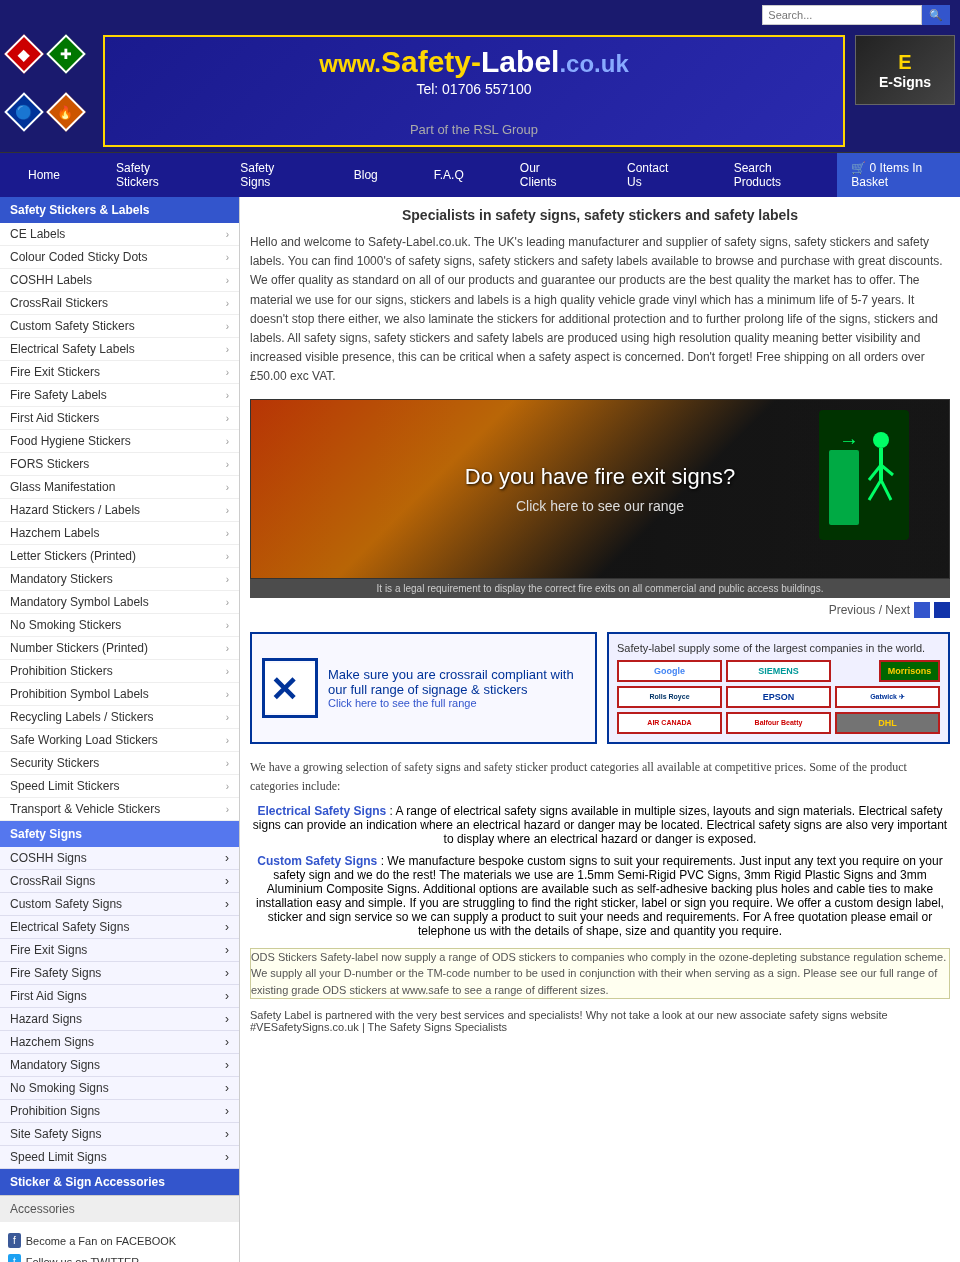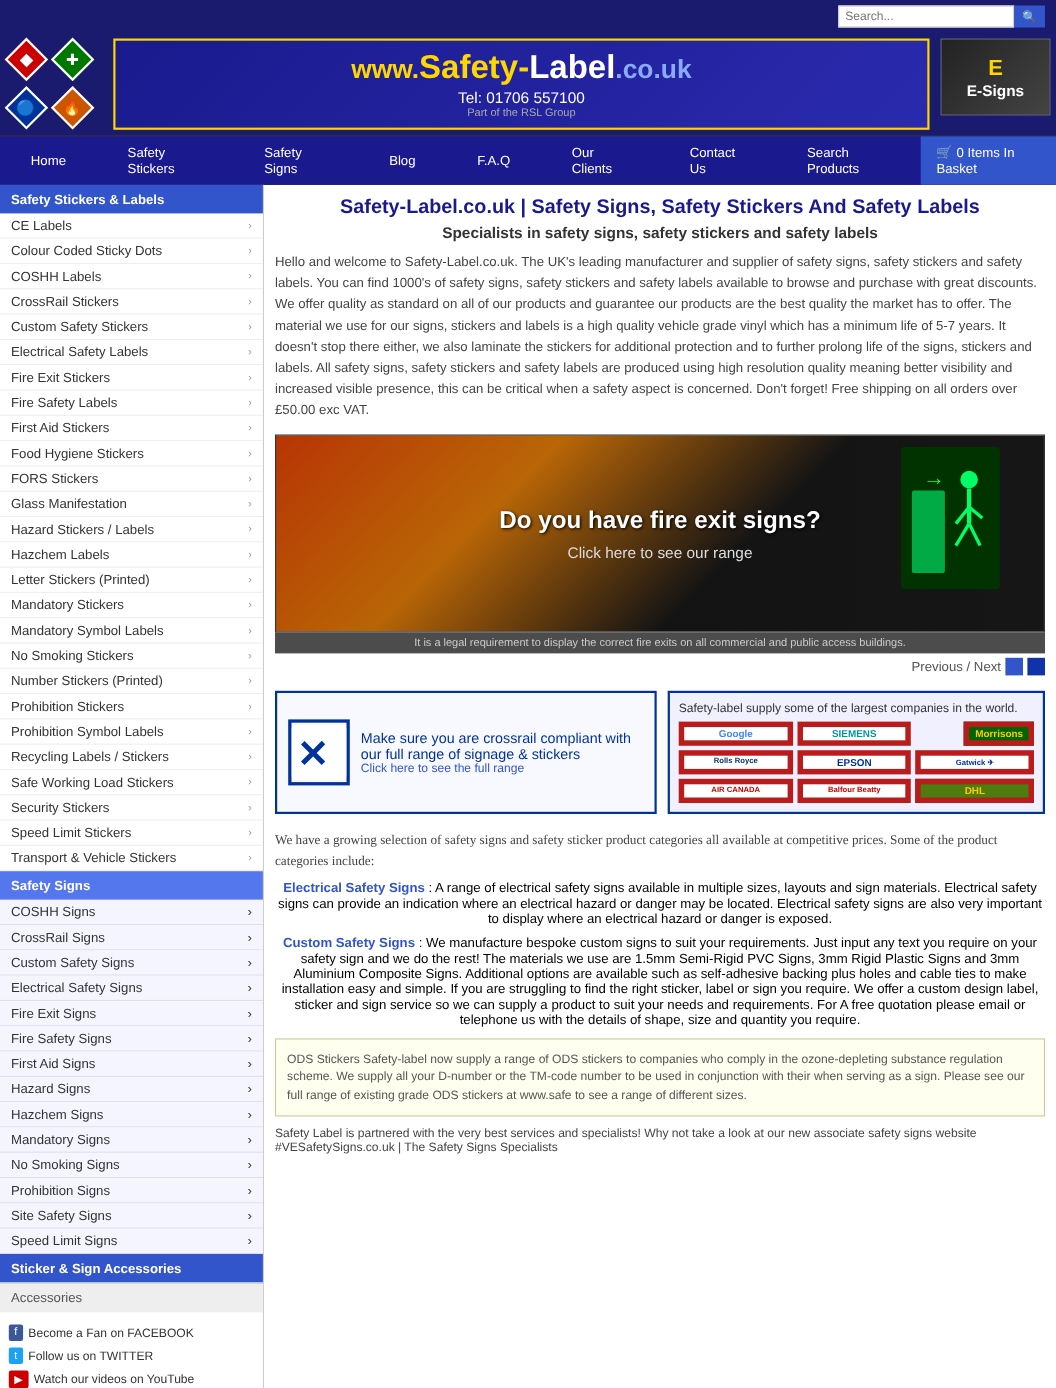--- a/index.html
+++ b/index.html
@@ -46,55 +46,55 @@
     
     .content { flex: 1; padding: 10px; overflow: hidden; }
     .page-title { color: #1a1a8e; font-size: 18px; font-weight: bold; text-align: center; margin-bottom: 4px; }
     .page-subtitle { color: #333; font-size: 14px; text-align: center; margin-bottom: 10px; font-weight: bold; }
     .intro-text { font-size: 12px; color: #444; line-height: 1.6; margin-bottom: 12px; }
     
     .banner-area { position: relative; width: 100%; margin-bottom: 10px; }
     .banner-main { width: 100%; height: 180px; background: linear-gradient(to right, #111, #222); display: flex; align-items: center; justify-content: center; border: 1px solid #333; position: relative; overflow: hidden; }
     .banner-fire { position: absolute; left: 0; top: 0; width: 100%; height: 100%; background: linear-gradient(135deg, #ff4400 0%, #ff8800 30%, #111 60%, #111 100%); opacity: 0.7; }
     .banner-text-area { position: relative; z-index: 2; text-align: center; padding: 20px; }
-    .banner-title { color: #fff; font-size: 22px; font-weight: bold; text-shadow: 1px 1px 3px #000; }
+    .banner-title { color: #fff; font-size: 22px; font-weight: normal; text-shadow: 1px 1px 3px #000; }
     .banner-sub { color: #ddd; font-size: 14px; margin-top: 8px; }
     .banner-figure { position: absolute; right: 40px; top: 10px; z-index: 2; }
     .banner-caption { background: rgba(0,0,0,0.7); color: #ccc; font-size: 10px; padding: 4px 8px; text-align: center; }
     .banner-nav { display: flex; justify-content: flex-end; align-items: center; padding: 4px 0; gap: 4px; }
     .banner-nav span { color: #555; font-size: 12px; }
     .banner-nav-btn { width: 16px; height: 16px; background: #3355cc; border: none; cursor: pointer; }
     .banner-nav-btn.active { background: #1133aa; }
     
     .promo-row { display: flex; gap: 10px; margin-bottom: 14px; }
     .promo-crossrail { flex: 1; border: 2px solid #003399; padding: 10px; display: flex; align-items: center; gap: 10px; background: #f8f8ff; }
     .crossrail-logo { font-size: 28px; color: #003399; font-weight: bold; border: 3px solid #003399; width: 60px; height: 60px; display: flex; align-items: center; justify-content: center; }
     .promo-crossrail-text { font-size: 12px; color: #333; }
     .promo-crossrail-text .promo-title { font-weight: normal; font-size: 13px; color: #003399; }
     .promo-crossrail-text .promo-link { color: #3355cc; font-size: 11px; }
     .promo-clients { flex: 1; border: 2px solid #003399; padding: 8px; background: #f0f0ff; }
     .promo-clients-title { font-size: 11px; color: #333; margin-bottom: 6px; }
     .clients-logos { display: grid; grid-template-columns: 1fr 1fr 1fr; gap: 4px; }
-    .client-logo { background: #fff; border: 5px solid #b91c1c; padding: 3px 5px; text-align: center; font-size: 9px; font-weight: bold; color: #333; height: 22px; display: flex; align-items: center; justify-content: center; }
+    .client-logo { background: #fff; border: 2px solid #b91c1c; padding: 3px 5px; text-align: center; font-size: 9px; font-weight: bold; color: #333; height: 22px; display: flex; align-items: center; justify-content: center; }
     .client-logo.google { color: #4285f4; }
     .client-logo.siemens { color: #009999; }
     .client-logo.morrisons { color: #ffcc00; background: #006600; margin-left: 44px; }
     .client-logo.rolls { color: #003366; font-size: 7px; }
     .client-logo.epson { color: #003399; }
     .client-logo.gatwick { font-size: 7px; color: #003399; }
     .client-logo.air-canada { color: #cc0000; font-size: 7px; }
     .client-logo.balfour { font-size: 7px; color: #cc0000; }
-    .client-logo.dhl { color: #ffcc00; background: #4d7c0f; }
+    .client-logo.dhl { color: #ffcc00; background: #737373; }
     
     .product-cats-text { font-size: 12px; color: #444; line-height: 1.6; margin-bottom: 8px; font-family: Liberation Serif, serif; }
     .category-desc { margin-bottom: 8px; text-align: center; }
     .category-desc strong { color: #3355cc; }
     
     
-    .ods-section { background: #fffff0; border: 1px solid #cccc99; padding: 10px; margin: 10px 0; font-size: 11px; color: #555; line-height: 1.5; }
+    .ods-section { background: #fffff0; border: 1px solid #cccc99; margin: 10px 0; font-size: 11px; color: #555; line-height: 1.5; }
     .sister-site { margin: 8px 0; font-size: 11px; color: #444; }
     
     
     .footer-top { background: #1a1a6e; color: #ccc; padding: 15px; display: grid; grid-template-columns: 1fr 1fr 1fr 1fr; gap: 15px; font-size: 11px; }
     .sidebar-sub-active { background: #5577ee; color: #fff; }
 
     .top-bar { background: #1a1a6e; display: flex; align-items: stretch; }
     .header-wrapper { background: #1a1a6e; }
   </style>
 </head>
@@ -130,21 +130,21 @@
           <div class="rotated-inner" style="color:#fff; font-size:13px;">🔥</div>
         </div>
       </div>
     </div>
 
     <div class="logo-box" style="flex:1; margin: 5px;">
       <div class="main-url">
         <span class="www" style="color:#ffd700; font-size:24px; font-weight:bold;margin-top:48px;">www.</span><span style="color:#ffd700; font-size:30px; font-weight:bold;">Safety-</span><span style="color:#fff; font-size:30px; font-weight:bold;">Label</span><span style="color:#88aaff; font-size:24px; font-weight:bold;">.co.uk</span>
       </div>
       <div style="color:#fff; font-size:14px; margin-top:2px;">Tel: 01706 557100</div>
-      <div style="color:#aaa; font-size:10px;">Part of the RSL Group</div>
+      <div style="color:#aaa; font-size:13px;margin-top:25px;">Part of the RSL Group</div>
     </div>
 
     <div style="width:110px; padding:5px; text-align:center;">
       <div style="background:linear-gradient(135deg,#222,#444); width:100px; height:70px; display:flex; flex-direction:column; align-items:center; justify-content:center; border:1px solid #666;">
         <div style="color:#ffd700; font-size:20px; font-weight:bold;">E</div>
         <div style="color:#fff; font-size:14px; font-weight:bold;">E-Signs</div>
       </div>
     </div>
   </div>
 
@@ -345,21 +345,20 @@
       </div>
       <div class="social-btn">
         <span class="yt-icon">▶</span>
         <span>Watch our videos on YouTube</span>
       </div>
     </div>
   </div>
 
   <div class="content">
 
-    <h1 class="page-title">Safety-Label.co.uk | Safety Signs, Safety Stickers And Safety Labels</h1>
     <h2 class="page-subtitle">Specialists in safety signs, safety stickers and safety labels</h2>
 
     <p class="intro-text">Hello and welcome to Safety-Label.co.uk. The UK's leading manufacturer and supplier of safety signs, safety stickers and safety labels. You can find 1000's of safety signs, safety stickers and safety labels available to browse and purchase with great discounts. We offer quality as standard on all of our products and guarantee our products are the best quality the market has to offer. The material we use for our signs, stickers and labels is a high quality vehicle grade vinyl which has a minimum life of 5-7 years. It doesn't stop there either, we also laminate the stickers for additional protection and to further prolong life of the signs, stickers and labels. All safety signs, safety stickers and safety labels are produced using high resolution quality meaning better visibility and increased visible presence, this can be critical when a safety aspect is concerned. Don't forget! Free shipping on all orders over £50.00 exc VAT.</p>
 
     <div class="banner-area">
       <div class="banner-main">
         <div class="banner-fire"></div>
         <div class="banner-text-area">
           <div class="banner-title">Do you have fire exit signs?</div>
           <div class="banner-sub">Click here to see our range</div>

